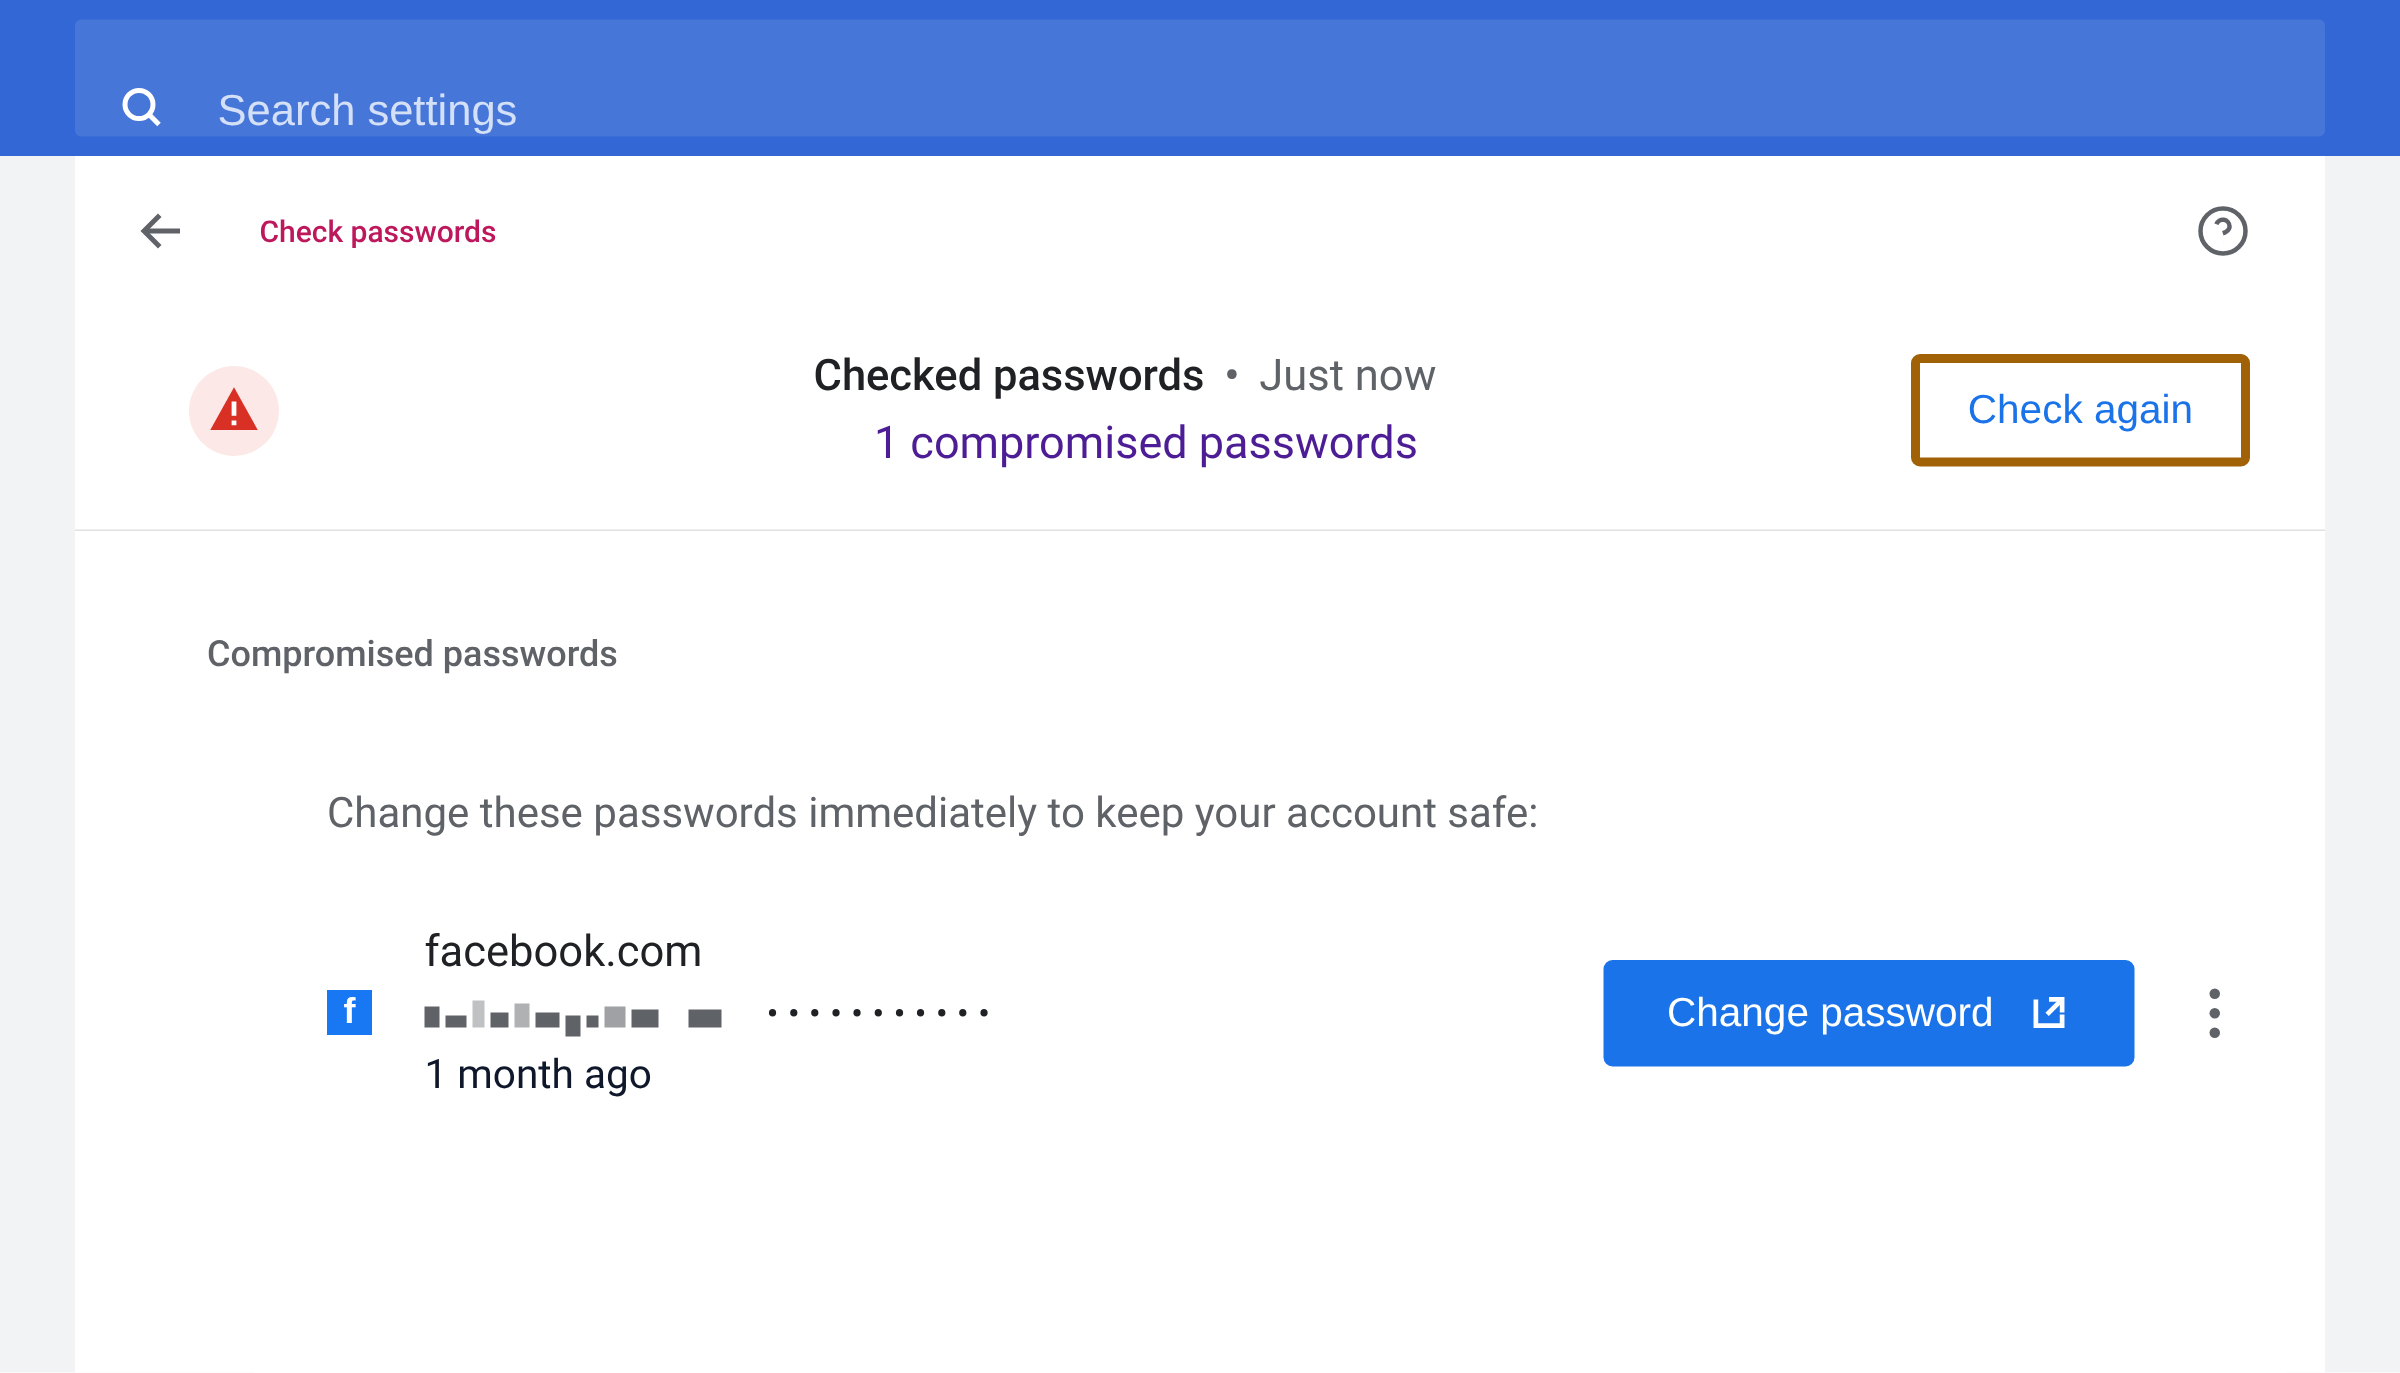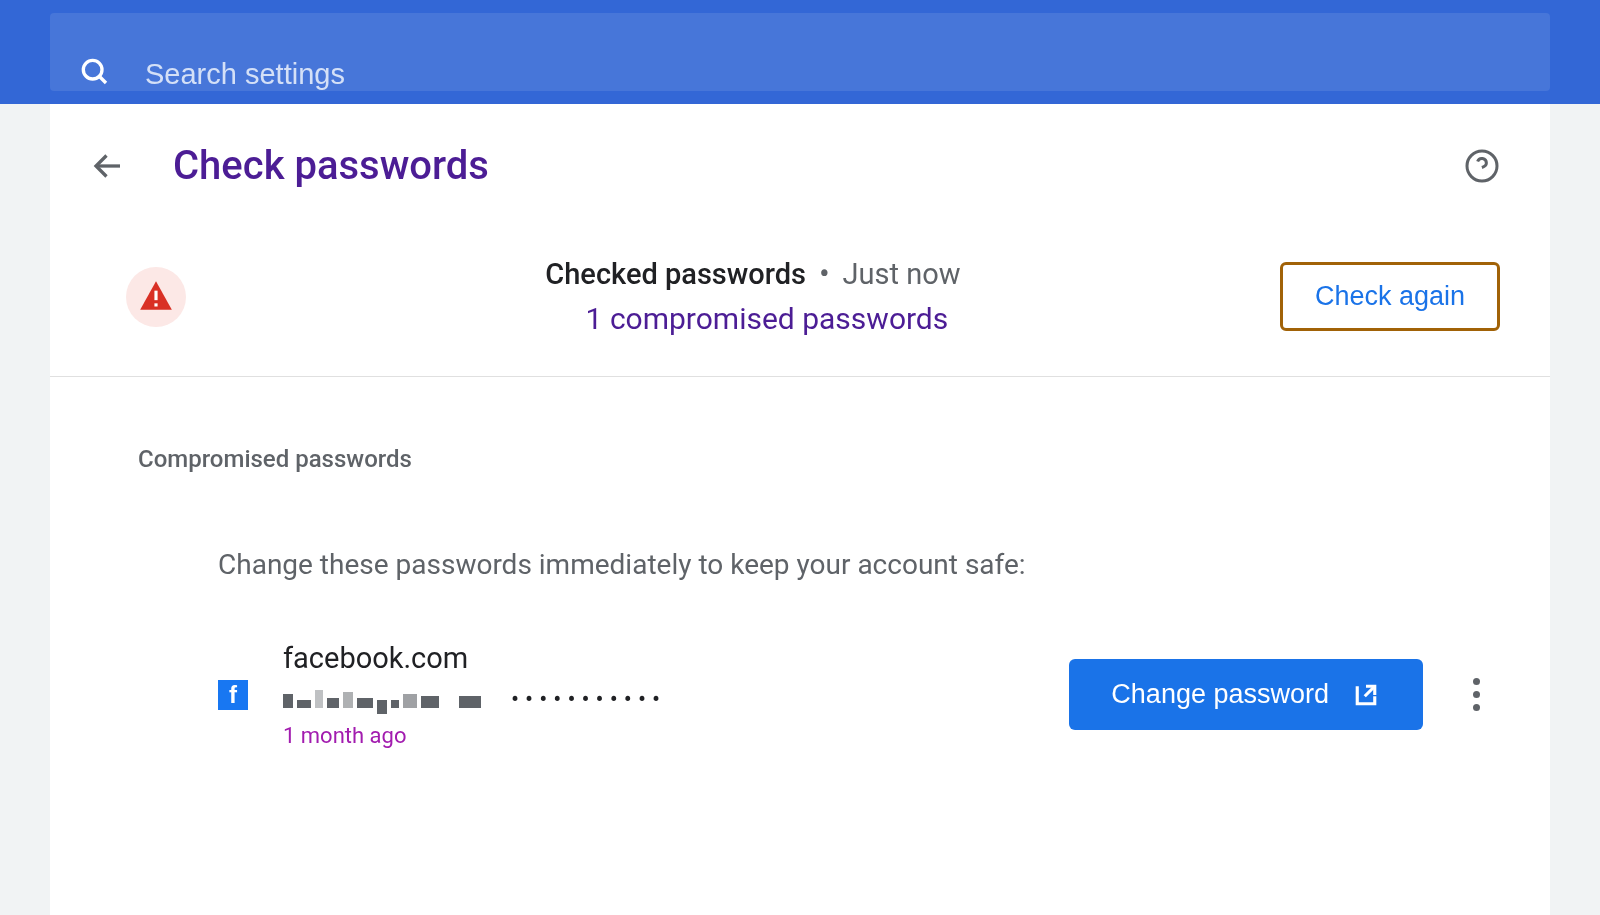--- a/index.html
+++ b/index.html
@@ -58,23 +58,23 @@
     }
     .back-arrow {
       position: absolute;
       left: 40px;
       color: #5f6368;
       cursor: pointer;
       display: flex;
       align-items: center;
     }
     .page-title {
-      font-size: 40px;
-      font-weight: 500;
-      color: #4c1d95;
+      font-size: 20px;
+      font-weight: 500;
+      color: #be185d;
       margin-left: 35px;
     }
     .help-icon {
       position: absolute;
       right: 50px;
       color: #5f6368;
       cursor: pointer;
       display: flex;
       align-items: center;
     }
@@ -113,21 +113,21 @@
       color: #5f6368;
       font-weight: 400;
     }
     .status-line2 {
       font-size: 30px;
       color: #4c1d95;
       margin-top: 10px;
       margin-left: 28px;
     }
     .check-again-btn {
-      border: 3px solid #a16207;
+      border: 6px solid #a16207;
       background: #fff;
       color: #1a73e8;
       font-size: 27px;
       font-weight: 500;
       padding: 16px 32px;
       border-radius: 6px;
       cursor: pointer;
       margin-right: 10px;
     }
     .compromised-section {
@@ -192,22 +192,22 @@
       color: #202124;
       font-size: 24px;
       letter-spacing: 6px;
     }
     .breach-info {
       font-size: 27px;
       color: #5f6368;
       margin-top: 12px;
     }
     .breach-time {
-      font-size: 22px;
-      color: #a21caf;
+      font-size: 27px;
+      color: #0f172a;
       margin-top: 10px;
     }
     .change-password-btn {
       background: #1a73e8;
       color: #fff;
       border: none;
       font-size: 27px;
       font-weight: 500;
       padding: 20px 42px;
       border-radius: 6px;

